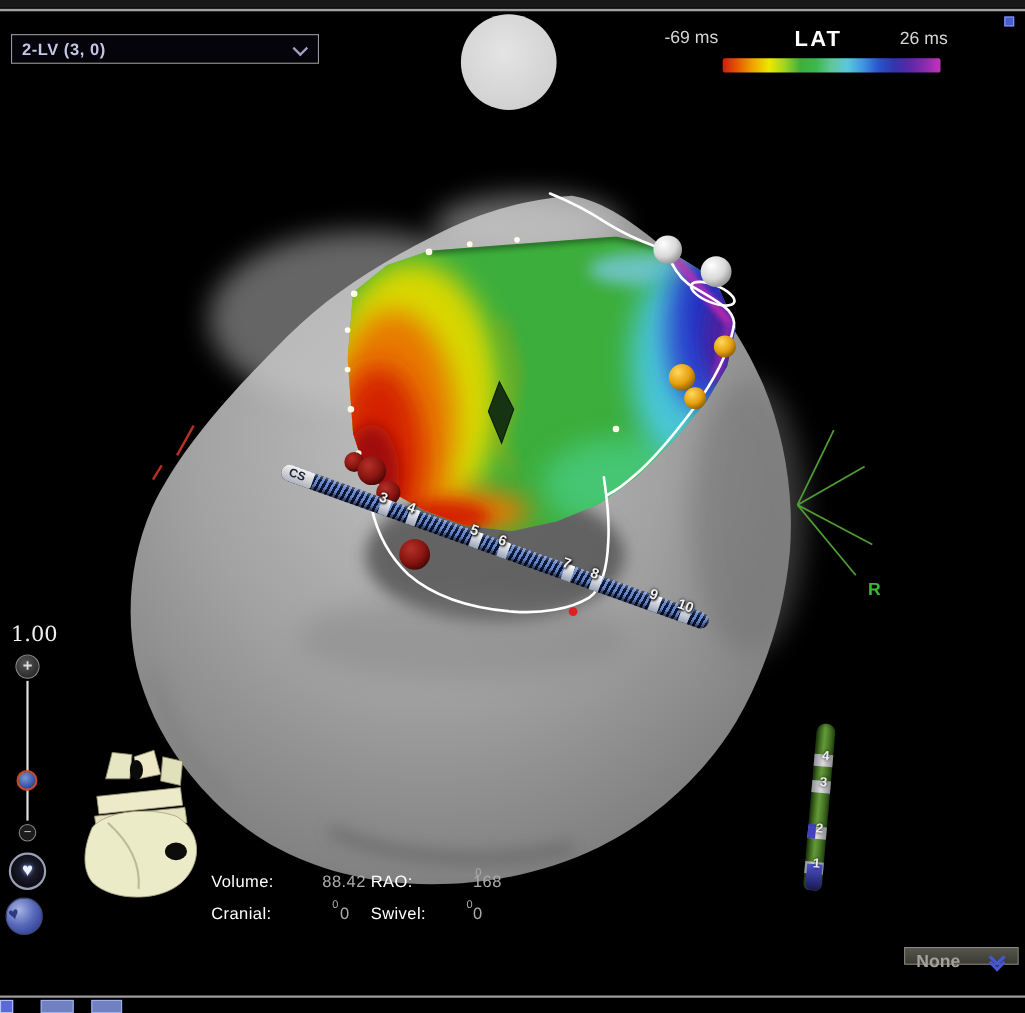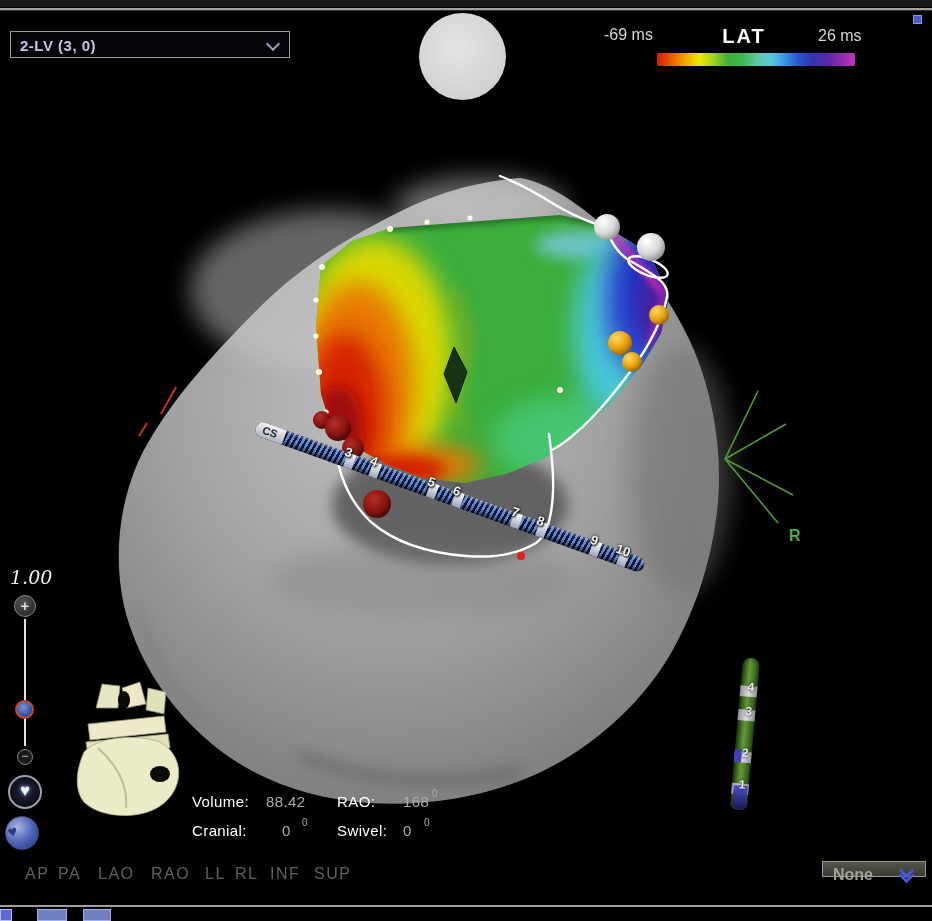--- a/index.html
+++ b/index.html
@@ -18,21 +18,21 @@
     border-bottom:2px solid #9f9fc2;transform:rotate(45deg);}
   .blue-sq{position:absolute;left:913px;top:15px;width:9px;height:9px;background:#4c5cc8;border:1px solid #8898f0;box-sizing:border-box;}
   
   .scale-min{position:absolute;left:604px;top:26px;width:72px;color:#d6d6d6;font-size:16px;}
   .scale-title{position:absolute;left:698px;top:25px;width:92px;text-align:center;color:#fff;
     font-size:20px;font-weight:bold;letter-spacing:2px;}
   .scale-max{position:absolute;left:818px;top:27px;width:72px;color:#d6d6d6;font-size:16px;}
   .scale-bar{position:absolute;left:657px;top:53px;width:198px;height:13px;border-radius:2px;}
   
   .zoom-value{position:absolute;left:10px;top:566px;color:#f2f2f2;font-size:19px;
-    font-family:"DejaVu Serif","Liberation Serif",serif;font-style:italic;}
+    font-family:"DejaVu Serif","Liberation Serif",serif;}
   .btn-plus{position:absolute;left:14px;top:595px;width:22px;height:22px;border-radius:50%;
     background:radial-gradient(circle at 40% 35%,#555,#2b2b2b 75%);border:1px solid #8a8a8a;
     color:#ddd;font-size:15px;font-weight:bold;text-align:center;line-height:20px;box-sizing:border-box;cursor:pointer;}
   .zoom-track{position:absolute;left:24px;top:619px;width:2px;height:127px;background:#e0e0e0;cursor:pointer;}
   .zoom-thumb{position:absolute;left:15px;top:700px;width:19px;height:19px;border-radius:50%;
     background:radial-gradient(circle at 40% 35%,#7a96d8,#3a55a8 60%,#1e2a60);
     border:2px solid #c84a28;box-sizing:border-box;cursor:grab;}
   .btn-minus{position:absolute;left:17px;top:749px;width:16px;height:16px;border-radius:50%;
     background:#1c1c1c;border:1px solid #858585;color:#ccc;font-size:12px;text-align:center;
     line-height:13px;box-sizing:border-box;cursor:pointer;}
@@ -64,21 +64,21 @@
     box-shadow:inset 0 0 5px rgba(0,0,0,.55);}
   .ref-band{position:absolute;left:0;width:17px;height:11px;
     background:linear-gradient(90deg,#8f8f98,#dcdce0 50%,#8e8e96);}
   .ref-blue-a{position:absolute;left:0;top:92px;width:7px;height:13px;background:#3c3cc0;opacity:.95;}
   .ref-blue-b{position:absolute;left:2px;top:128px;width:14px;height:24px;
     background:linear-gradient(#5050d0,#181850);border-radius:0 0 5px 5px;}
   .ref-el{position:absolute;left:7px;font-size:12px;font-weight:bold;color:#ececec;
     text-shadow:0 0 3px #000;}
   
   .stat{position:absolute;color:#ffffff;font-size:15px;letter-spacing:.4px;}
-  .stat.val{color:#ababab;}
+  .stat.val{color:#ababab;margin-left:27px;}
   .deg{position:absolute;color:#ababab;font-size:10px;}
   .viewbar span{position:absolute;top:0;color:#606060;font-size:16px;letter-spacing:1.5px;cursor:pointer;}
   .viewbar{position:absolute;left:0;top:865px;width:420px;height:20px;}
   .overlay-dd{position:absolute;left:822px;top:861px;width:104px;height:16px;
     background:linear-gradient(#55554c,#3b3b33);border:1px solid #9a9a90;box-sizing:border-box;cursor:pointer;}
   .overlay-dd .lbl{position:absolute;left:10px;top:4px;color:#a2a29a;font-size:16px;font-weight:bold;}
   .dchev{position:absolute;right:12px;top:7px;width:12px;height:12px;}
   .dchev::before,.dchev::after{content:"";position:absolute;left:0;width:8px;height:8px;
     border-right:3px solid #4656d4;border-bottom:3px solid #4656d4;transform:rotate(45deg);}
   .dchev::before{top:-4px;}.dchev::after{top:1px;}
@@ -303,30 +303,20 @@
   <span class="stat" style="left:337px;top:793px;">RAO:</span>
   <span class="stat val" style="left:403px;top:793px;">168</span>
   <span class="deg" style="left:432px;top:788px;">0</span>
   <span class="stat" style="left:192px;top:822px;text-align:right;">Cranial:</span>
   <span class="stat val" style="left:282px;top:822px;">0</span>
   <span class="deg" style="left:302px;top:817px;">0</span>
   <span class="stat" style="left:337px;top:822px;">Swivel:</span>
   <span class="stat val" style="left:403px;top:822px;">0</span>
   <span class="deg" style="left:424px;top:817px;">0</span>
 
-  <div class="viewbar">
-    <span style="left:25px">AP</span>
-    <span style="left:58px">PA</span>
-    <span style="left:98px">LAO</span>
-    <span style="left:151px">RAO</span>
-    <span style="left:205px">LL</span>
-    <span style="left:235px">RL</span>
-    <span style="left:270px">INF</span>
-    <span style="left:314px">SUP</span>
-  </div>
 
   <div class="overlay-dd">
     <span class="lbl">None</span>
     <span class="dchev"></span>
   </div>
 
   <div class="bot-line"></div>
   <div class="tb-sq"></div>
   <div class="tb-b1"></div>
   <div class="tb-b2"></div>

